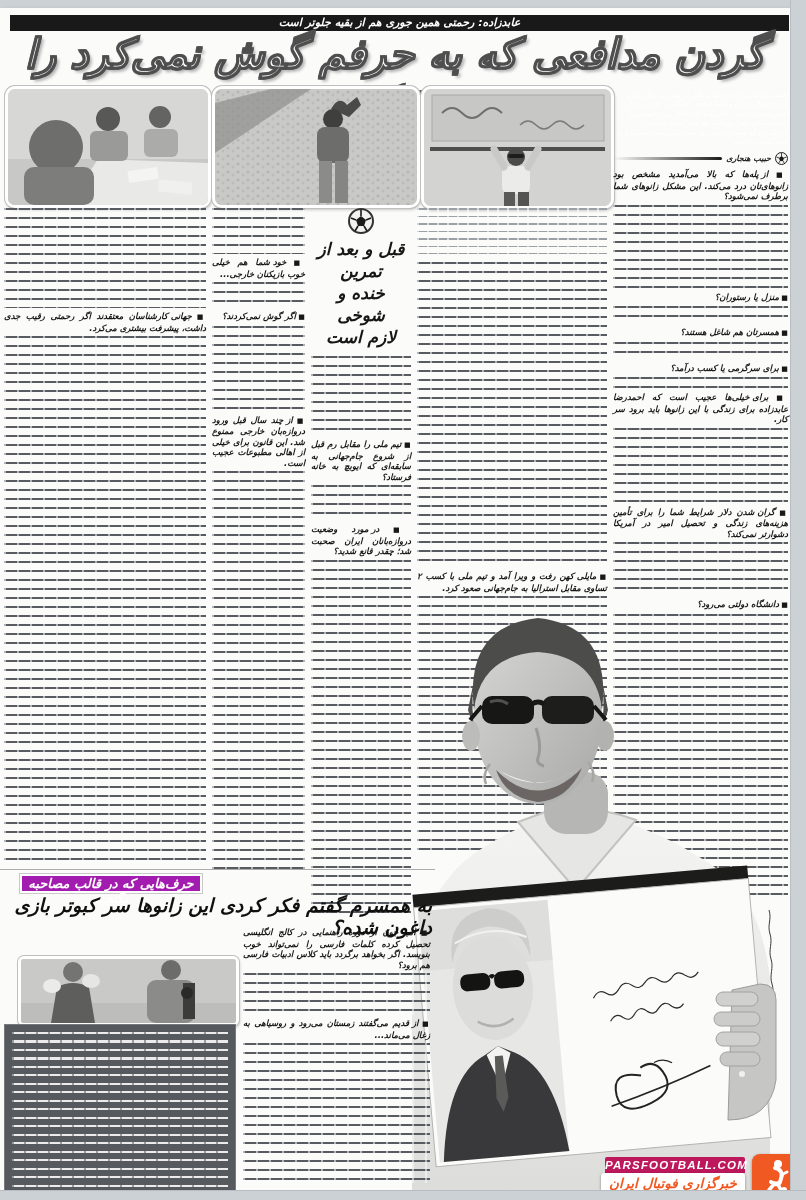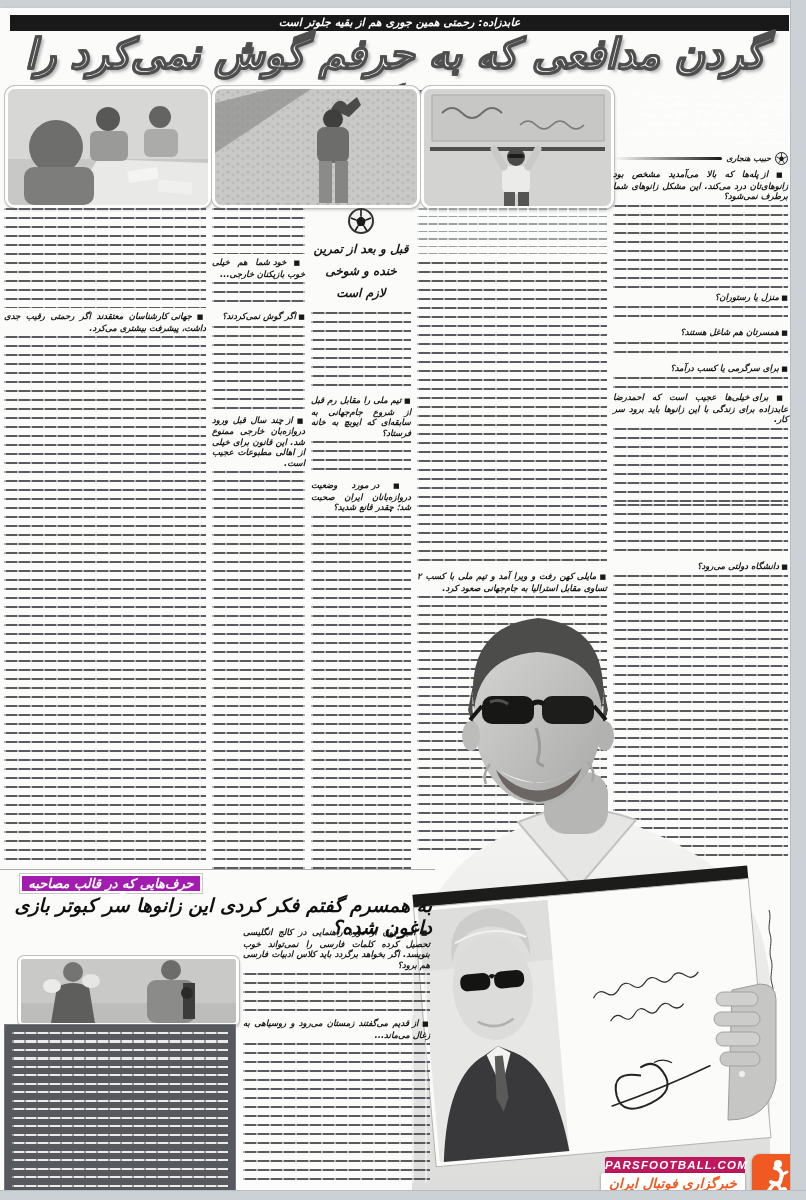--- a/index.html
+++ b/index.html
@@ -26,21 +26,21 @@
   .col{position:absolute;}
   .q{direction:rtl;text-align:justify;font-size:8.5px;line-height:10.5px;font-weight:bold;color:#181818;margin:3px 0;}
   .q::before{content:"■ ";font-size:7px;}
   
   .lead{direction:rtl;text-align:right;font-size:7.3px;line-height:9.4px;color:#fff;margin:0;}
   .byline-row{display:flex;align-items:center;gap:4px;height:14px;margin:5px 0 4px 0;direction:rtl;}
   .byline-name{font-size:8px;font-weight:bold;color:#222;white-space:nowrap;}
   .byline-rule{flex:1;height:3px;background:linear-gradient(to left,#1a1a1a,rgba(26,26,26,0));border-radius:2px;}
   
   .callout{text-align:center;direction:rtl;}
-  .callout div{font-size:12px;line-height:22px;font-weight:900;color:#161616;}
+  .callout div{font-size:17px;line-height:22px;font-weight:900;color:#161616;}
   
   .rule{background:#adadad;}
   .tag{background:#a21caf;color:#fff;font-size:13px;font-weight:bold;line-height:15px;text-align:center;direction:rtl;
        box-shadow:0 0 0 2px #fff,0 0 0 3px #c9c9c9;}
   .b-head{direction:rtl;text-align:right;font-size:19px;font-weight:900;color:#101010;letter-spacing:-.5px;}
   .panel{background:#56595d;box-shadow:0 0 0 1px #77797c inset;}
   
   .wm-domain{background:#be185d;color:#fff;font-family:"Liberation Sans",sans-serif;font-size:11.5px;font-weight:bold;
              letter-spacing:1.2px;text-align:center;line-height:16px;border-radius:2px 2px 0 0;}
   .wm-agency{background:#fff;color:#f05a22;font-size:13.5px;font-weight:900;text-align:center;line-height:20px;
@@ -121,20 +121,21 @@
     <p class="q">از پله‌ها که بالا می‌آمدید مشخص بود زانوهای‌تان درد می‌کند. این مشکل زانوهای شما برطرف نمی‌شود؟</p>
     <div class="gk" style="height:84px;"></div>
     <p class="q">منزل یا رستوران؟</p>
     <div class="gk" style="height:18px;"></div>
     <p class="q">همسرتان هم شاغل هستند؟</p>
     <div class="gk" style="height:18px;"></div>
     <p class="q">برای سرگرمی یا کسب درآمد؟</p>
     <div class="gk" style="height:12px;"></div>
     <p class="q">برای خیلی‌ها عجیب است که احمدرضا عابدزاده برای زندگی با این زانوها باید برود سر کار.</p>
     <div class="gk" style="height:76px;"></div>
+    <p class="q">گران شدن دلار شرایط شما را برای تأمین هزینه‌های زندگی و تحصیل امیر در آمریکا دشوارتر نمی‌کند؟</p>
     <div class="gk" style="height:54px;"></div>
     <p class="q">دانشگاه دولتی می‌رود؟</p>
     <div class="gk" style="height:286px;"></div>
   </div>
 
   <div class="col" style="left:4px;top:200px;width:202px;height:658px;">
     <div class="gk" style="height:100px;"></div>
     <p class="q">جهانی کارشناسان معتقدند اگر رحمتی رقیب جدی داشت، پیشرفت بیشتری می‌کرد.</p>
     <div class="gk" style="height:528px;"></div>
   </div>

